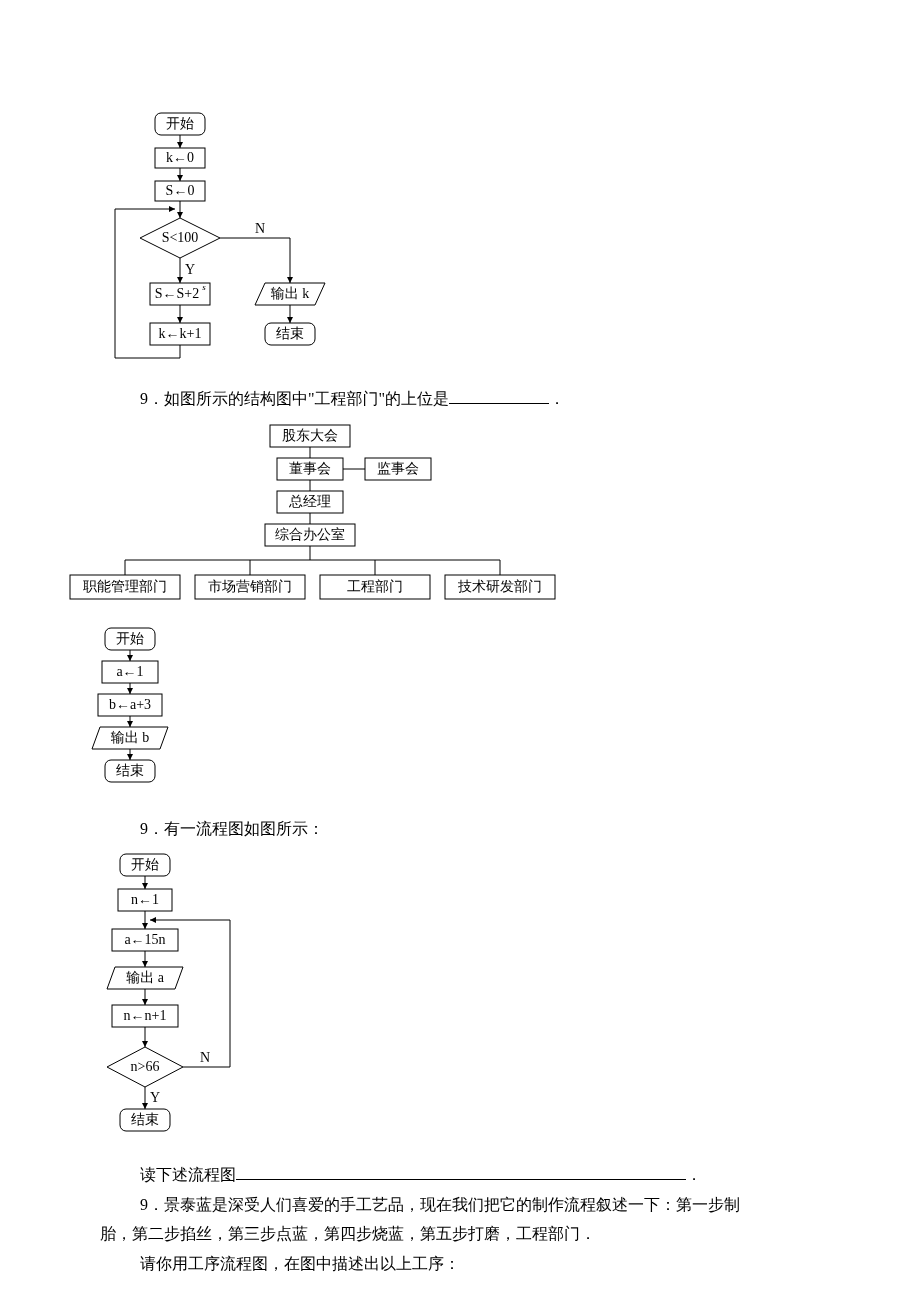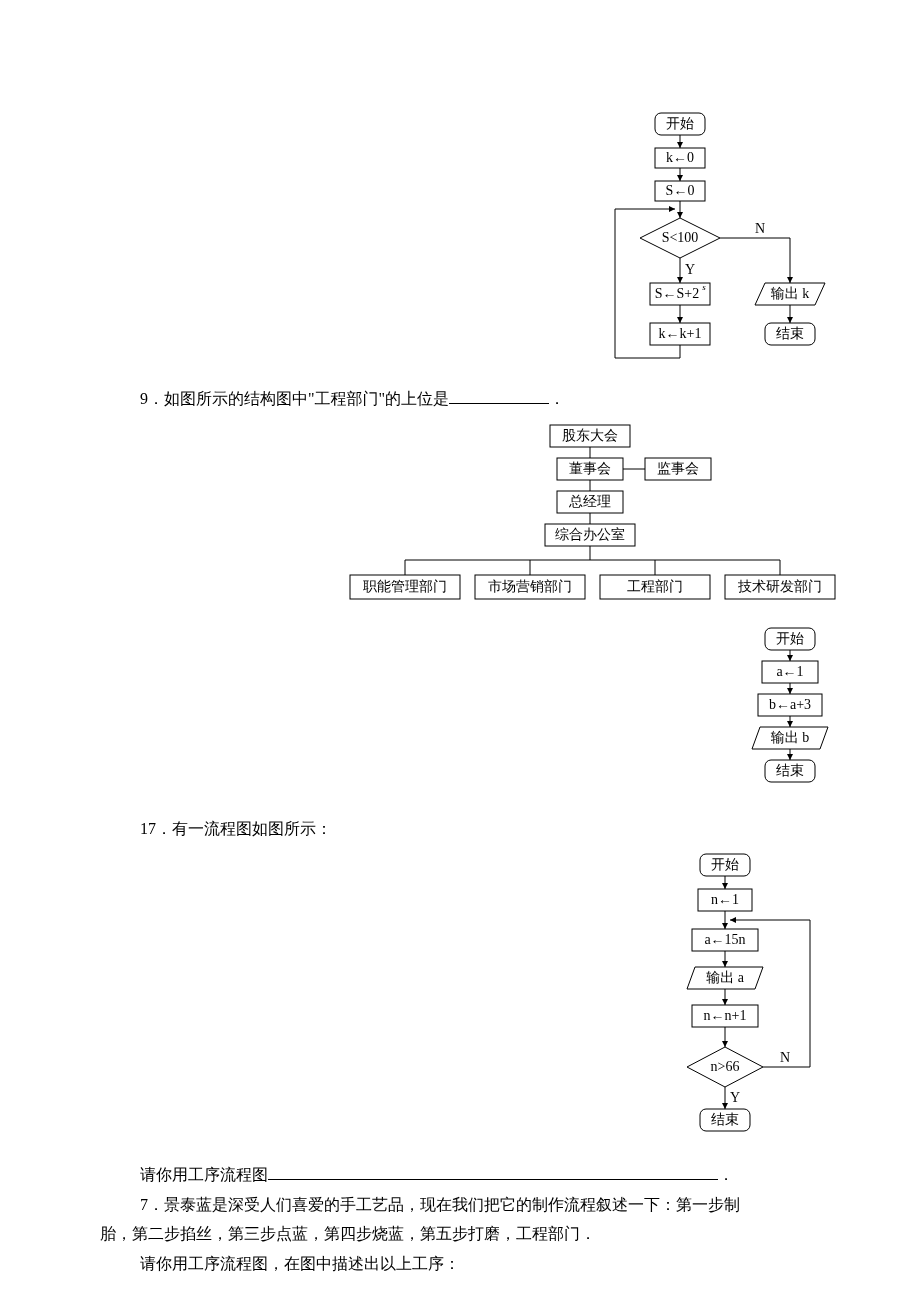--- a/index.html
+++ b/index.html
@@ -23,21 +23,21 @@
     line-height: 1.6;
   }
   .blank {
     display: inline-block;
     border-bottom: 1px solid #000;
     height: 1em;
     vertical-align: baseline;
   }
   .center {
     display: flex;
-    justify-content: flex-end;
+    justify-content: flex-start;
     margin: 8px 0;
   }
   svg { display: block; }
   .flowbox {
     fill: #fff;
     stroke: #000;
     stroke-width: 1;
   }
   .flowtext {
     font-family: "SimSun", "宋体", serif;
@@ -172,21 +172,21 @@
       <line x1="70" y1="93" x2="70" y2="104" class="arrow"></line>
       <polygon points="40,104 108,104 100,126 32,126" class="flowbox"></polygon>
       <text x="70" y="116" class="flowtext">输出 b</text>
       <line x1="70" y1="126" x2="70" y2="137" class="arrow"></line>
       <rect x="45" y="137" width="50" height="22" rx="6" ry="6" class="flowbox"></rect>
       <text x="70" y="149" class="flowtext">结束</text>
     </svg>
   </div>
 
   <div class="q">
-    <span>17．有一流程图如图所示：</span>
+    <span>9．有一流程图如图所示：</span>
   </div>
   <div class="center">
     <svg width="220" height="305">
       <rect x="60" y="5" width="50" height="22" rx="6" ry="6" class="flowbox"></rect>
       <text x="85" y="17" class="flowtext">开始</text>
       <line x1="85" y1="27" x2="85" y2="40" class="arrow"></line>
       <rect x="58" y="40" width="54" height="22" class="flowbox"></rect>
       <text x="85" y="52" class="flowtext">n←1</text>
       <line x1="85" y1="62" x2="85" y2="80" class="arrow"></line>
       <rect x="52" y="80" width="66" height="22" class="flowbox"></rect>
@@ -206,25 +206,25 @@
       <line x1="170" y1="218" x2="170" y2="71" class="line"></line>
       <line x1="170" y1="71" x2="90" y2="71" class="arrow"></line>
 
       <text x="95" y="250" class="flowtext">Y</text>
       <line x1="85" y1="238" x2="85" y2="260" class="arrow"></line>
       <rect x="60" y="260" width="50" height="22" rx="6" ry="6" class="flowbox"></rect>
       <text x="85" y="272" class="flowtext">结束</text>
     </svg>
   </div>
   <div class="q-noindent" style="margin-left:80px">
-    <span>请你用工序流程图</span><span class="blank" style="width:450px"></span>．
-  </div>
-
-  <div class="q">
-    <span>7．景泰蓝是深受人们喜爱的手工艺品，现在我们把它的制作流程叙述一下：第一步制</span>
+    <span>读下述流程图</span><span class="blank" style="width:450px"></span>．
+  </div>
+
+  <div class="q">
+    <span>9．景泰蓝是深受人们喜爱的手工艺品，现在我们把它的制作流程叙述一下：第一步制</span>
   </div>
   <div class="q-noindent">
     <span>胎，第二步掐丝，第三步点蓝，第四步烧蓝，第五步打磨，工程部门．</span>
   </div>
   <div class="q">
     <span>请你用工序流程图，在图中描述出以上工序：</span>
   </div>
 
 </div>
 

